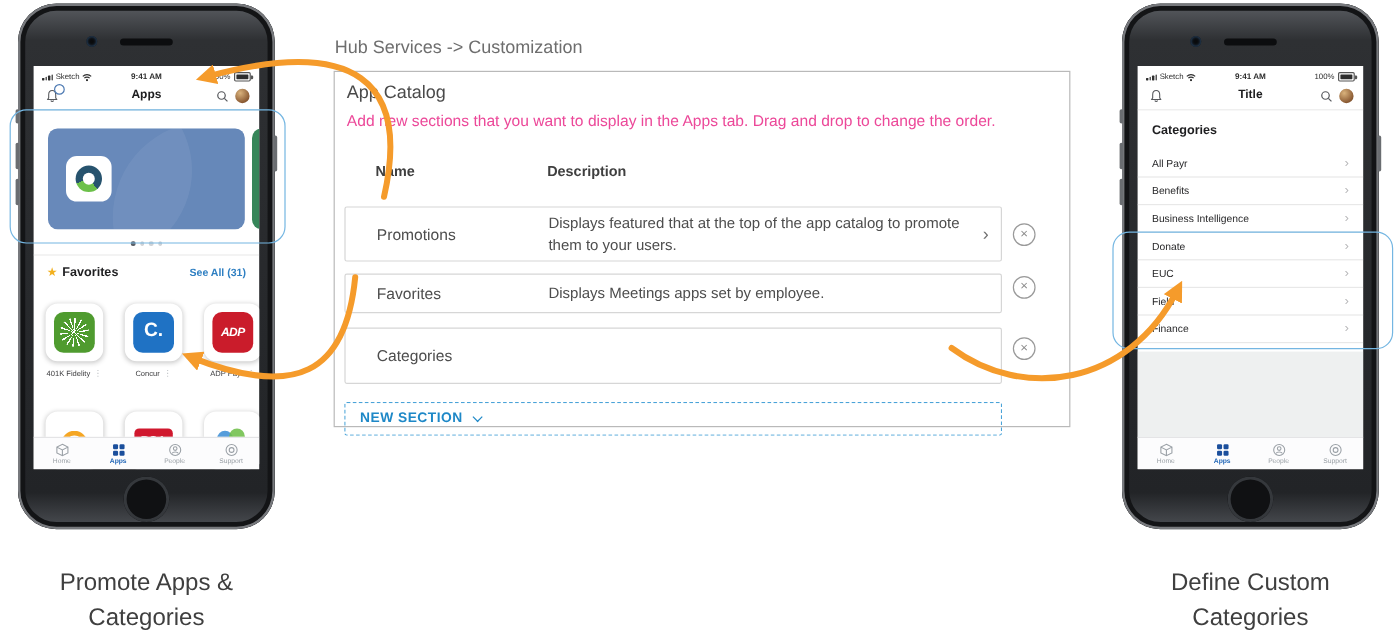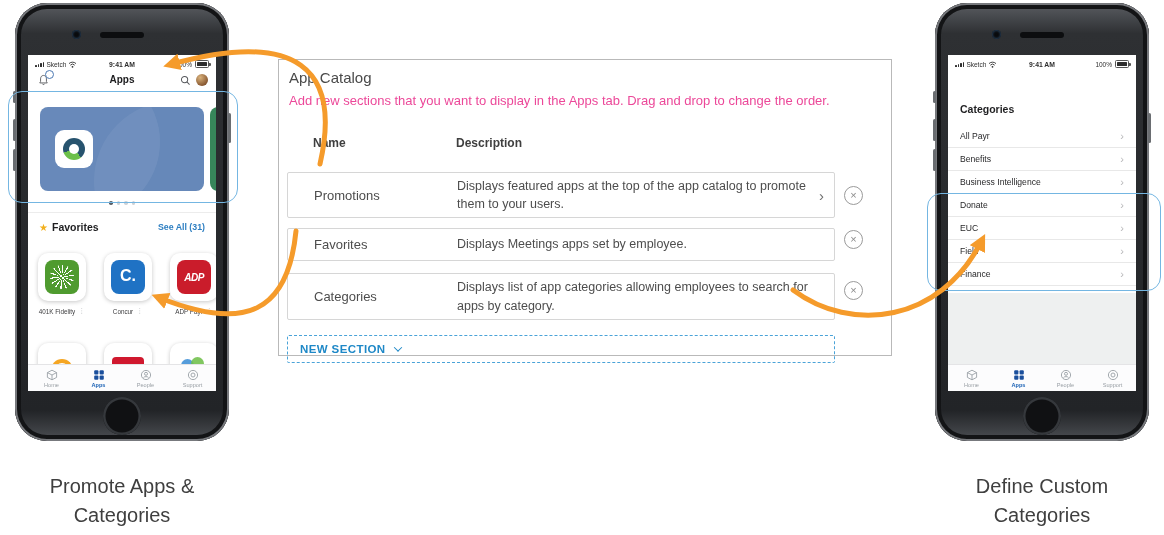--- a/index.html
+++ b/index.html
@@ -306,20 +306,35 @@
         <svg class="icon" width="9" height="7" viewBox="0 0 9 7" style="margin-left:2px">
           <path d="M1 2.6 A5 5 0 0 1 8 2.6 M2.3 4.2 A3 3 0 0 1 6.7 4.2" fill="none" stroke="#2e2e2e" stroke-width="0.9"></path>
             <circle cx="4.5" cy="5.8" r="0.9" fill="#2e2e2e"></circle>
         </svg>
         <span class="mid">9:41 AM</span>
         <span class="right">
           <span>100%</span>
           <span class="batt"></span>
         </span>
       </div>
+      <div class="navbar">
+        <span class="bell" style="position:absolute;">
+          <svg class="icon" width="13" height="14" viewBox="0 0 16 16">
+              <path d="M8 2.4 C5.7 2.4 4.4 4.2 4.4 6.6 L4.4 9.8 L3.4 11.6 L12.6 11.6 L11.6 9.8 L11.6 6.6 C11.6 4.2 10.3 2.4 8 2.4 Z M6.6 12.6 a1.5 1.5 0 0 0 2.8 0" fill="none" stroke="#56585c" stroke-width="1.1"></path>
+            </svg>
+        </span>
+        <span class="ttl">Title</span>
+        <span class="rgt">
+          <svg class="icon" width="11" height="11" viewBox="0 0 12 12">
+              <circle cx="5" cy="5" r="3.4" fill="none" stroke="#56585c" stroke-width="1.1"></circle>
+              <path d="M7.6 7.6 L10.4 10.4" stroke="#56585c" stroke-width="1.1"></path>
+            </svg>
+          <span class="avatar"></span>
+        </span>
+      </div>
 
       <div class="sec-title">Categories</div>
       <div class="cat-list">
         <div class="cat-row">
             <span>All Payr</span>
             <span class="chev">›</span>
           </div>
         <div class="cat-row">
             <span>Benefits</span>
             <span class="chev">›</span>
@@ -375,48 +390,48 @@
           <svg class="icon" width="12" height="12" viewBox="0 0 12 12">
               <circle cx="6" cy="6" r="4.6" fill="none" stroke="#9aa0a6" stroke-width="0.9"></circle>
               <circle cx="6" cy="6" r="2" fill="none" stroke="#9aa0a6" stroke-width="0.9"></circle>
             </svg>
           <span class="tl">Support</span>
         </div>
       </div>
     </div>
   </div>
 
+  <div class="crumb">Hub Services -&gt; Customization</div>
 
   <div class="panel">
     <div class="p-title">App Catalog</div>
     <div class="p-sub">Add new sections that you want to display in the Apps tab. Drag and drop to change the order.</div>
     <div class="col-heads">
       <span>Name</span>
       <span class="c2">Description</span>
     </div>
     <div class="rows">
       <div class="rowline">
         <div class="rowbox r1">
           <span class="nm">Promotions</span>
-          <span class="ds">Displays featured apps at the top of the app catalog to promote them to your users.</span>
+          <span class="ds">Displays featured that at the top of the app catalog to promote them to your users.</span>
           <span class="rchev">›</span>
         </div>
         <span class="remove">×</span>
       </div>
       <div class="rowline">
         <div class="rowbox r2">
           <span class="nm">Favorites</span>
           <span class="ds">Displays Meetings apps set by employee.</span>
         </div>
         <span class="remove">×</span>
       </div>
       <div class="rowline">
         <div class="rowbox r3">
           <span class="nm">Categories</span>
-          <span class="ds">Displays list of app categories allowing employees to search for apps by category.</span>
         </div>
         <span class="remove">×</span>
       </div>
       <div class="new-section">
         <span class="nl">NEW SECTION</span>
         <span class="caret"></span>
       </div>
     </div>
   </div>
 

